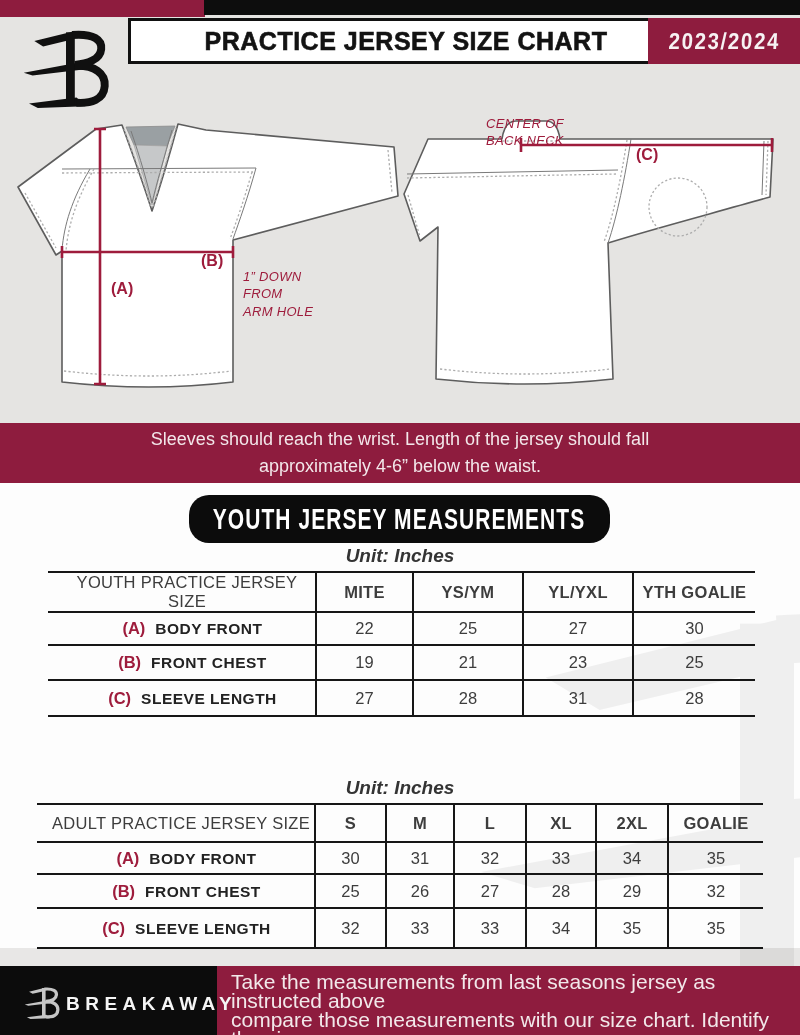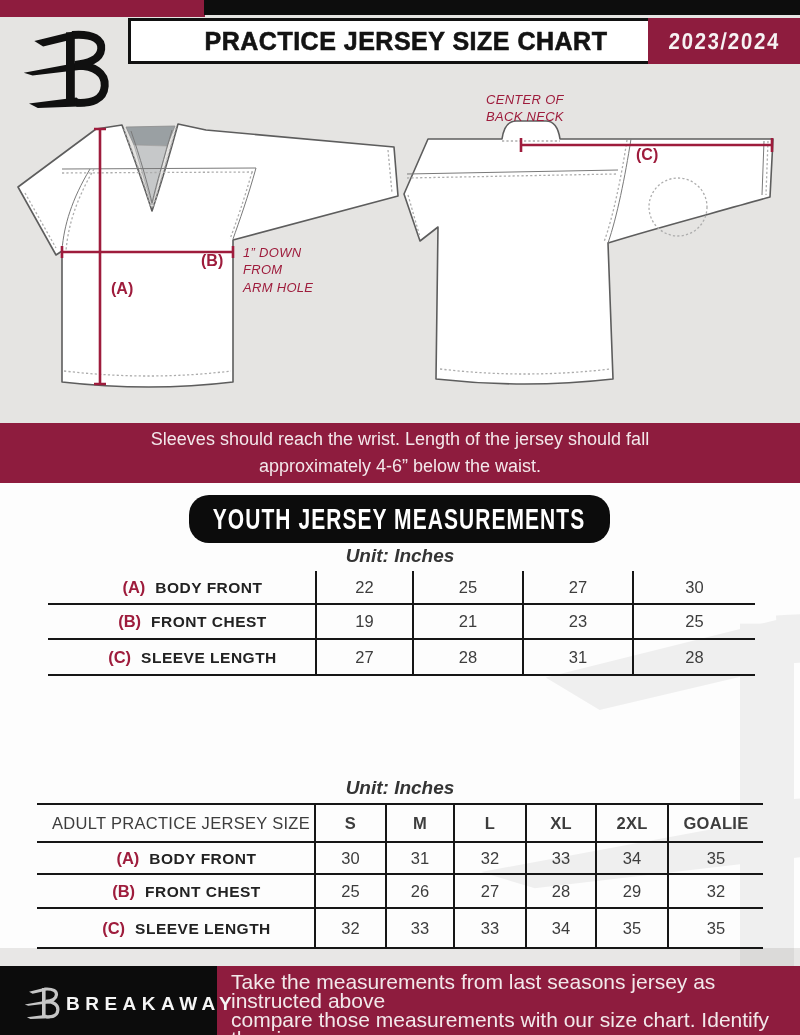--- a/index.html
+++ b/index.html
@@ -24,21 +24,21 @@
 
   
   .svg-front { left:10px; top:105px; z-index:1; }
   .svg-back  { left:398px; top:95px;  z-index:1; }
   .outline { fill:#ffffff; stroke:#5d5d5d; stroke-width:1.6; stroke-linejoin:round; }
   .seam    { fill:none; stroke:#7a7a7a; stroke-width:1; }
   .stitch  { fill:none; stroke:#adadad; stroke-width:1.3; stroke-dasharray:2.2 2.2; }
   .measure { fill:none; stroke:#9e1c3c; stroke-width:2.6; }
   .diagram-key  { font-size:16px; font-weight:bold; color:#9e1c3c; z-index:2; }
   .diagram-note { font-size:13px; font-style:italic; font-weight:500; color:#9e1c3c;
-                  line-height:1.33; letter-spacing:0.3px; white-space:pre-line; z-index:2; }
+                  line-height:1.33; letter-spacing:0.3px; white-space:pre-line; z-index:2;margin-top:24px; }
 
   
   .note-band { left:0; top:423px; width:800px; height:60px; background:#8e1c3e; z-index:2;
                display:flex; align-items:center; justify-content:center; }
   .note-band span { color:#f3e7ea; font-size:18px; line-height:1.5; text-align:center; white-space:pre-line; }
 
   
   .watermark { left:470px; top:548px; width:540px; height:540px; color:#000000; opacity:0.05; z-index:1; }
 
   
@@ -151,20 +151,27 @@
 
   <table class="size-table" style="left:48px; top:571px; width:707px;">
     <colgroup>
         <col style="width:268px">
         <col style="width:97px">
         <col style="width:110px">
         <col style="width:110px">
         <col style="width:122px">
       </colgroup>
     <tbody>
+        <tr class="hdr" style="height:38px;">
+      <td class="rowhdr">YOUTH PRACTICE JERSEY SIZE</td>
+      <td class="vline sizehdr">MITE</td>
+      <td class="vline sizehdr">YS/YM</td>
+      <td class="vline sizehdr">YL/YXL</td>
+      <td class="vline sizehdr">YTH GOALIE</td>
+    </tr>
     <tr style="height:33px;">
       <td class="rowlabel"><span class="key">(A)</span><span class="lbl">BODY FRONT</span></td>
       <td class="vline">22</td>
       <td class="vline">25</td>
       <td class="vline">27</td>
       <td class="vline">30</td>
     </tr>
     <tr style="height:35px;">
       <td class="rowlabel"><span class="key">(B)</span><span class="lbl">FRONT CHEST</span></td>
       <td class="vline">19</td>

